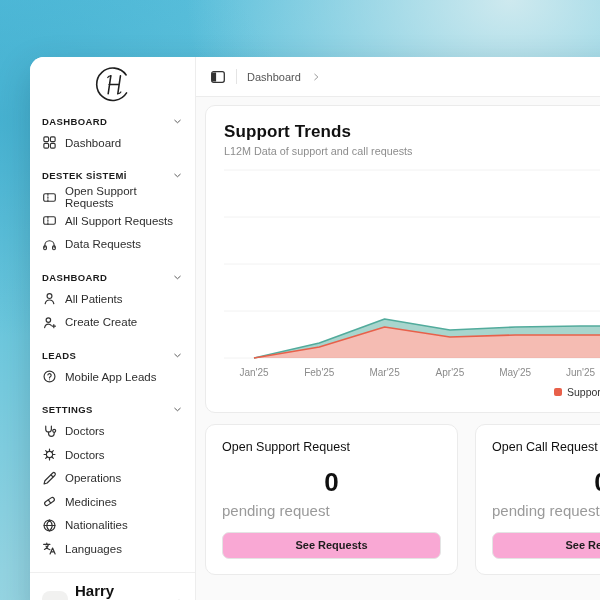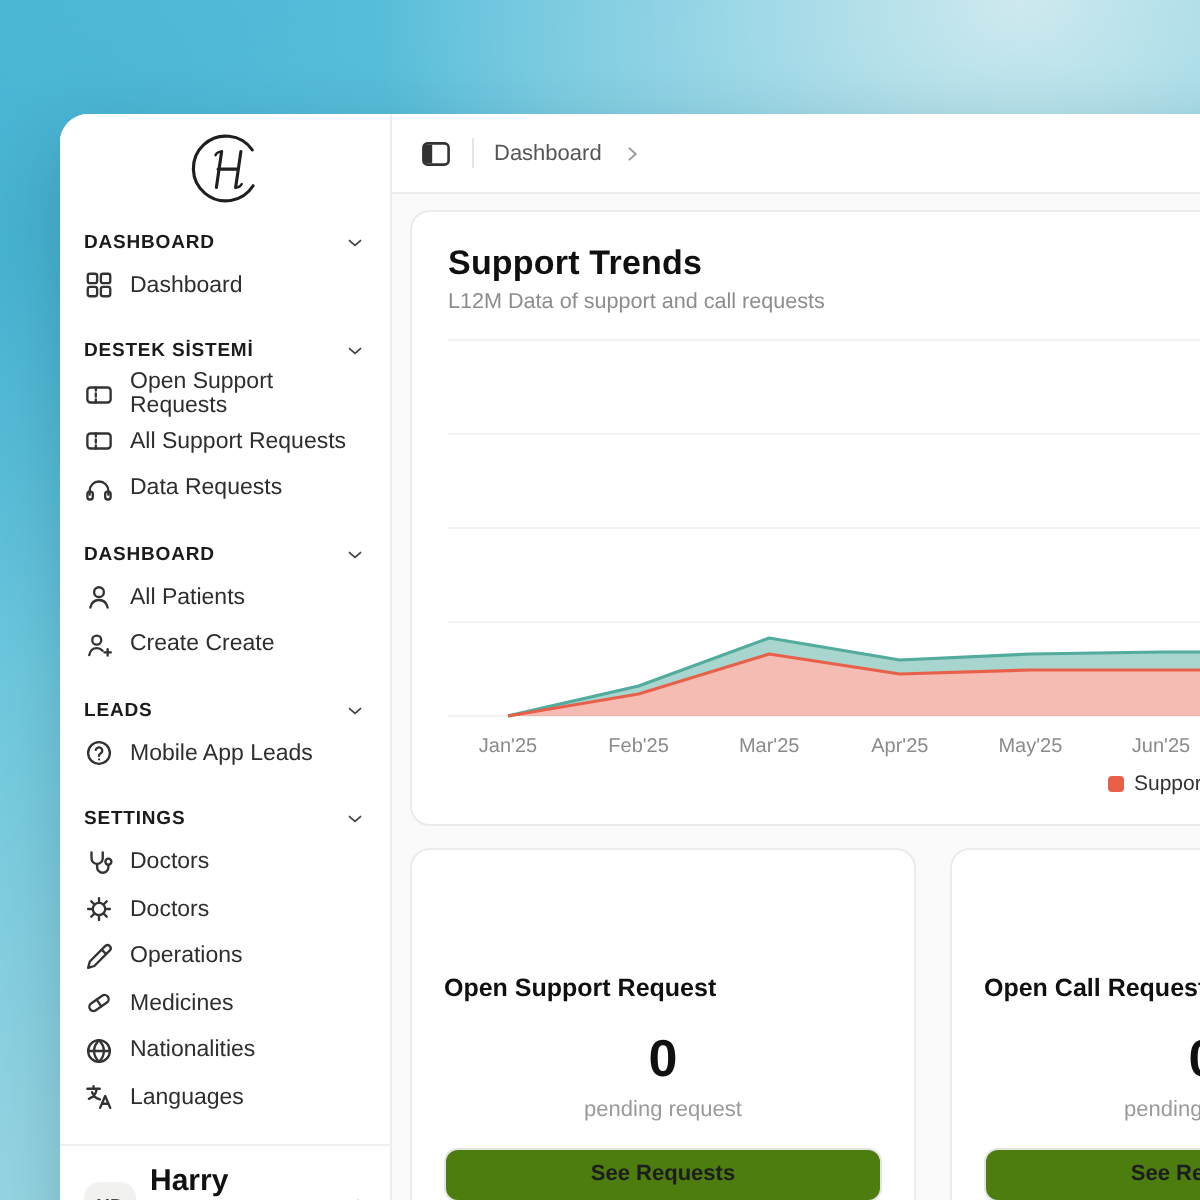--- a/index.html
+++ b/index.html
@@ -57,25 +57,25 @@
   .chart-sub { font-size:10.8px; color:#8d8d8d; margin-top:3px; }
   .chart-svg { display:block; margin-top:5px; width:524px; height:224px; overflow:hidden; }
   .chart-svg .grid { stroke:#f2f2f2; stroke-width:1; }
   .chart-svg text { font-family:"Liberation Sans",sans-serif; font-size:10px; fill:#8b8b8b; }
   .legend { display:flex; gap:14px; margin:0 0 4px 330px; align-items:center; }
   .legend-item { display:flex; align-items:center; gap:5px; cursor:pointer; white-space:nowrap; }
   .legend-swatch { width:8px; height:8px; border-radius:2px; flex:0 0 8px; }
   .legend-label { font-size:10.5px; color:#333; }
   .stat-row { display:flex; gap:17px; }
   .stat-card { width:253px; flex:0 0 253px; padding:15px 16px; }
-  .stat-title { font-size:12.5px; font-weight:700; color:#101010;margin-top:47px; }
+  .stat-title { font-size:12.5px; font-weight:400; color:#101010; }
   .stat-value { font-size:26px; font-weight:700; color:#101010; text-align:center; margin-top:13px; }
-  .stat-caption { font-size:11px; color:#9a9a9a; text-align:center; margin-top:4px; }
+  .stat-caption { font-size:15px; color:#9a9a9a; text-align:left; margin-top:4px; }
   .stat-btn { display:block; width:100%; margin-top:13px; padding:6px 0 7px;
-    background:#4d7c0f; border:1px solid #e4e4e4; border-radius:7px;
+    background:#f9a8d4; border:1px solid #e4e4e4; border-radius:7px;
     font-family:"Liberation Sans",sans-serif; font-size:11px; font-weight:600; color:#1d1d1d; cursor:pointer; }
 </style>
 </head>
 <body>
 
 <div class="window">
 
   <aside class="sidebar">
     <div class="logo-wrap">
       <svg viewBox="0 0 48 48" fill="none" stroke="#1f1f1f" stroke-width="1.8" stroke-linecap="round">

